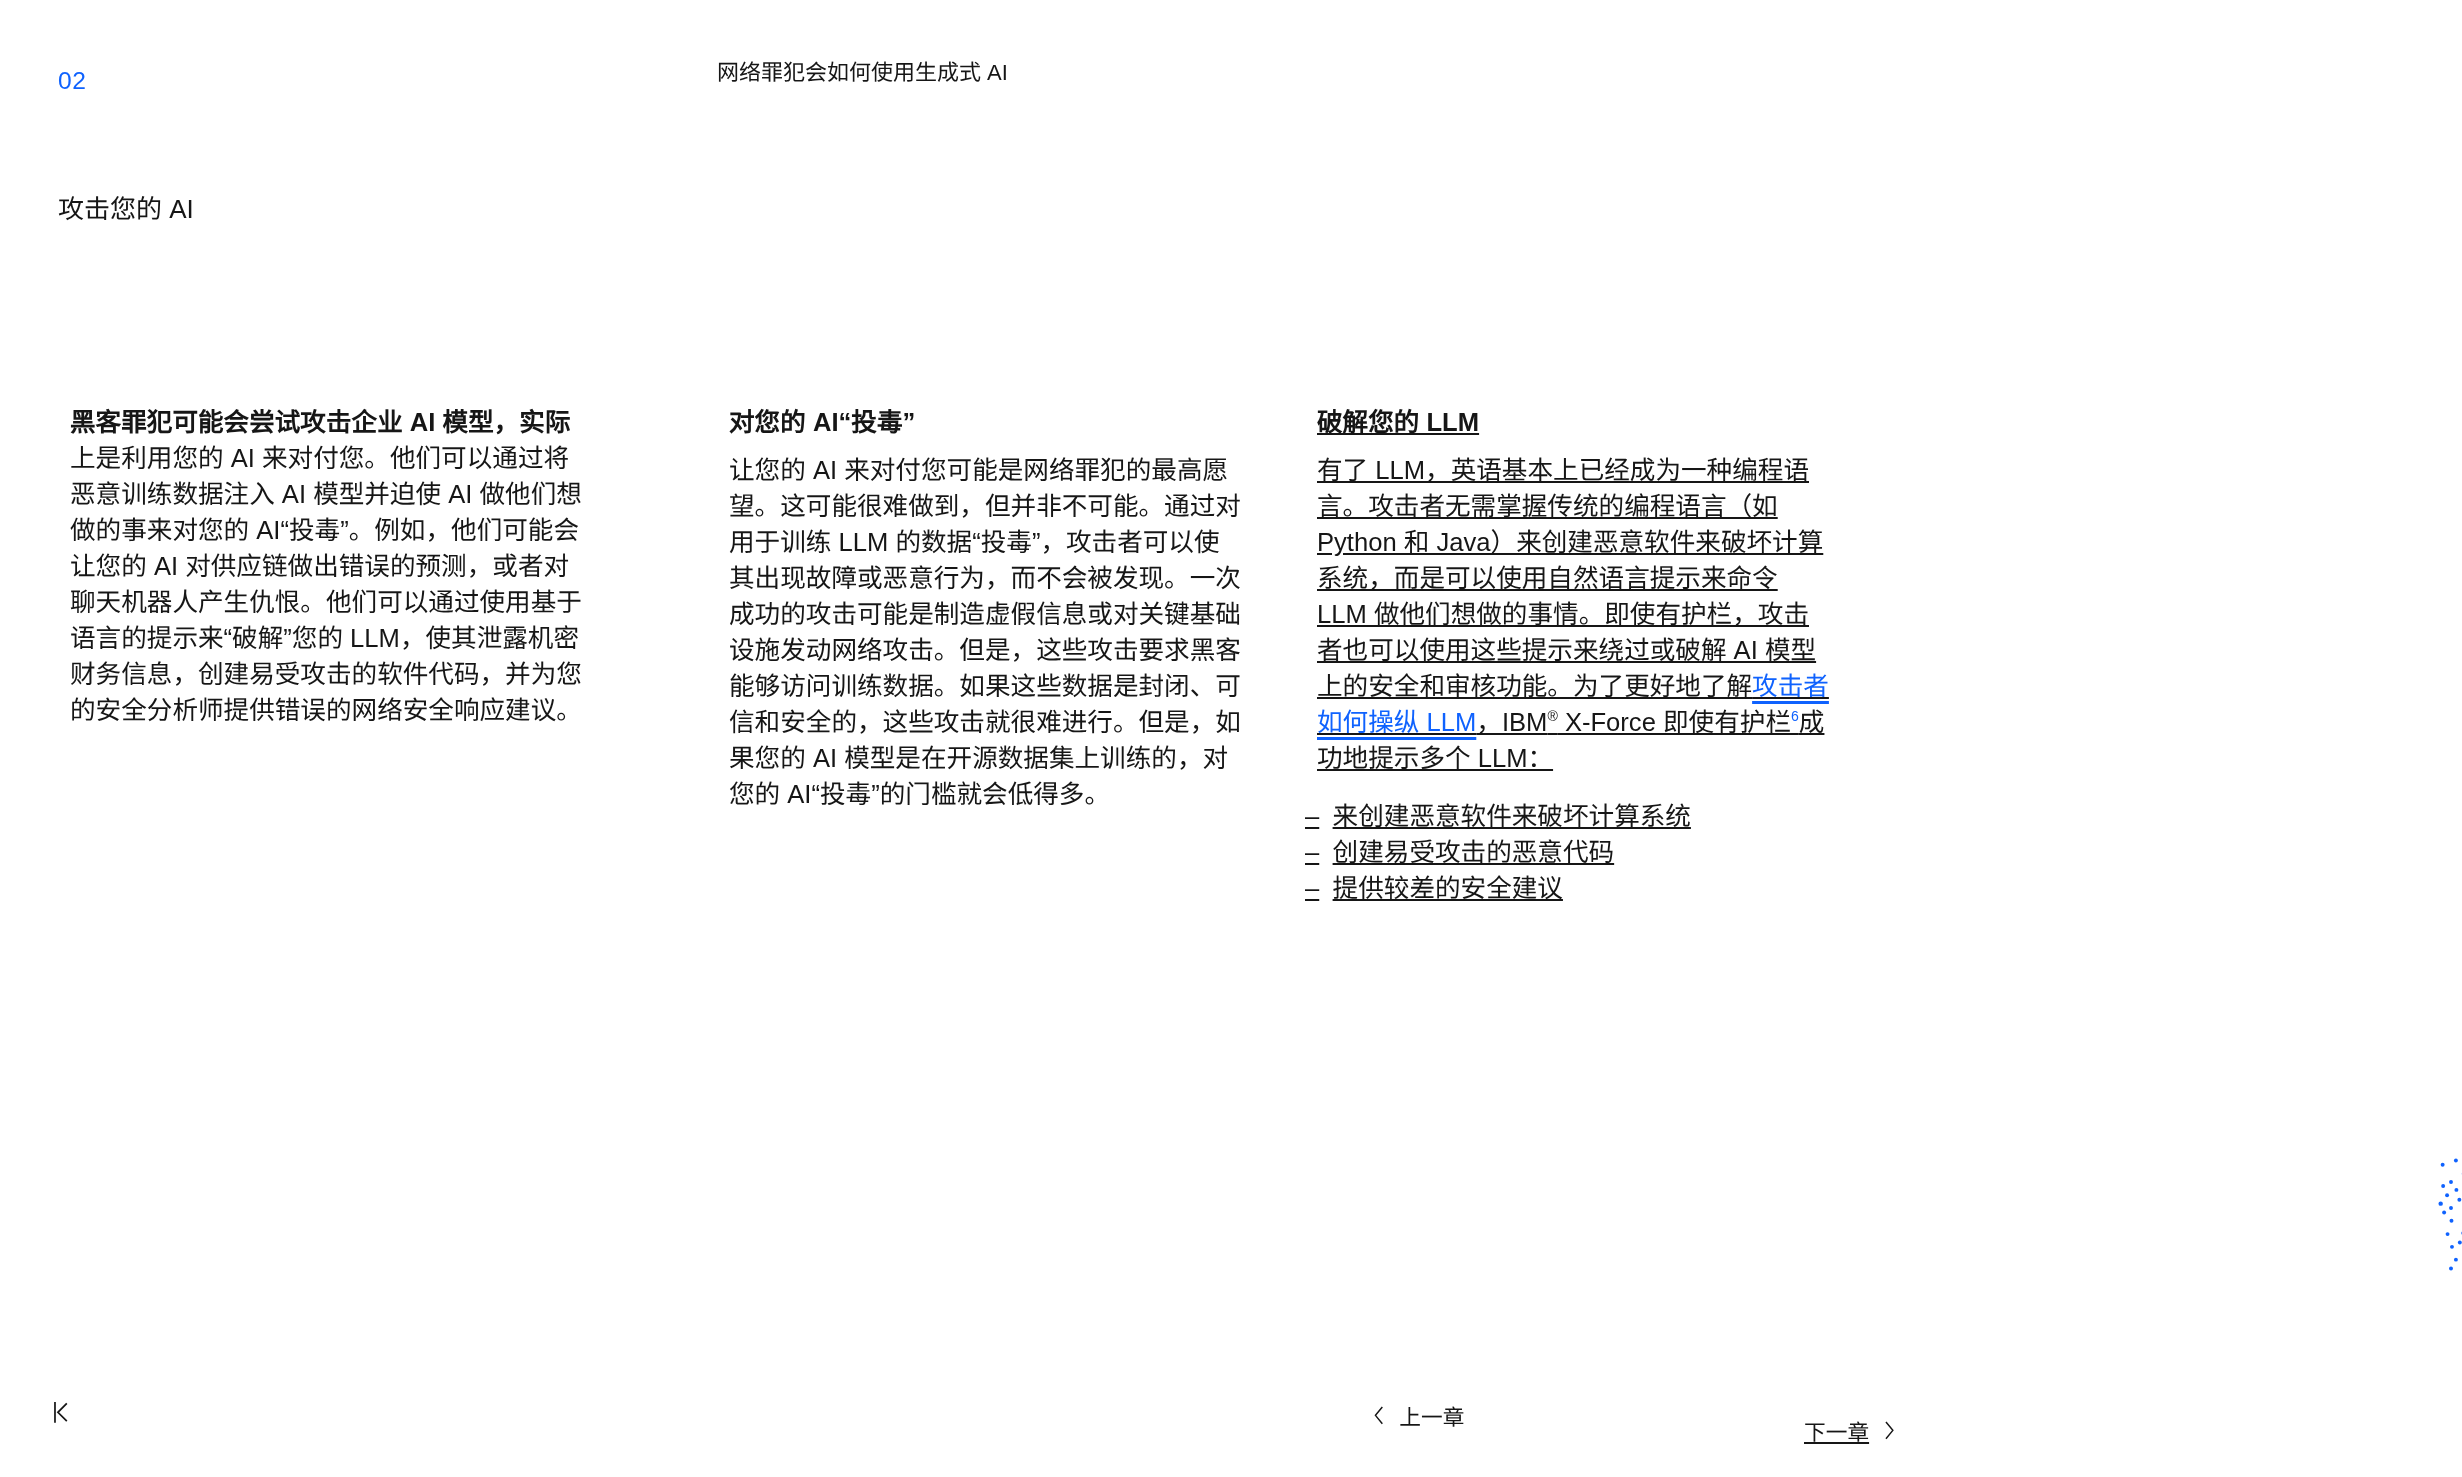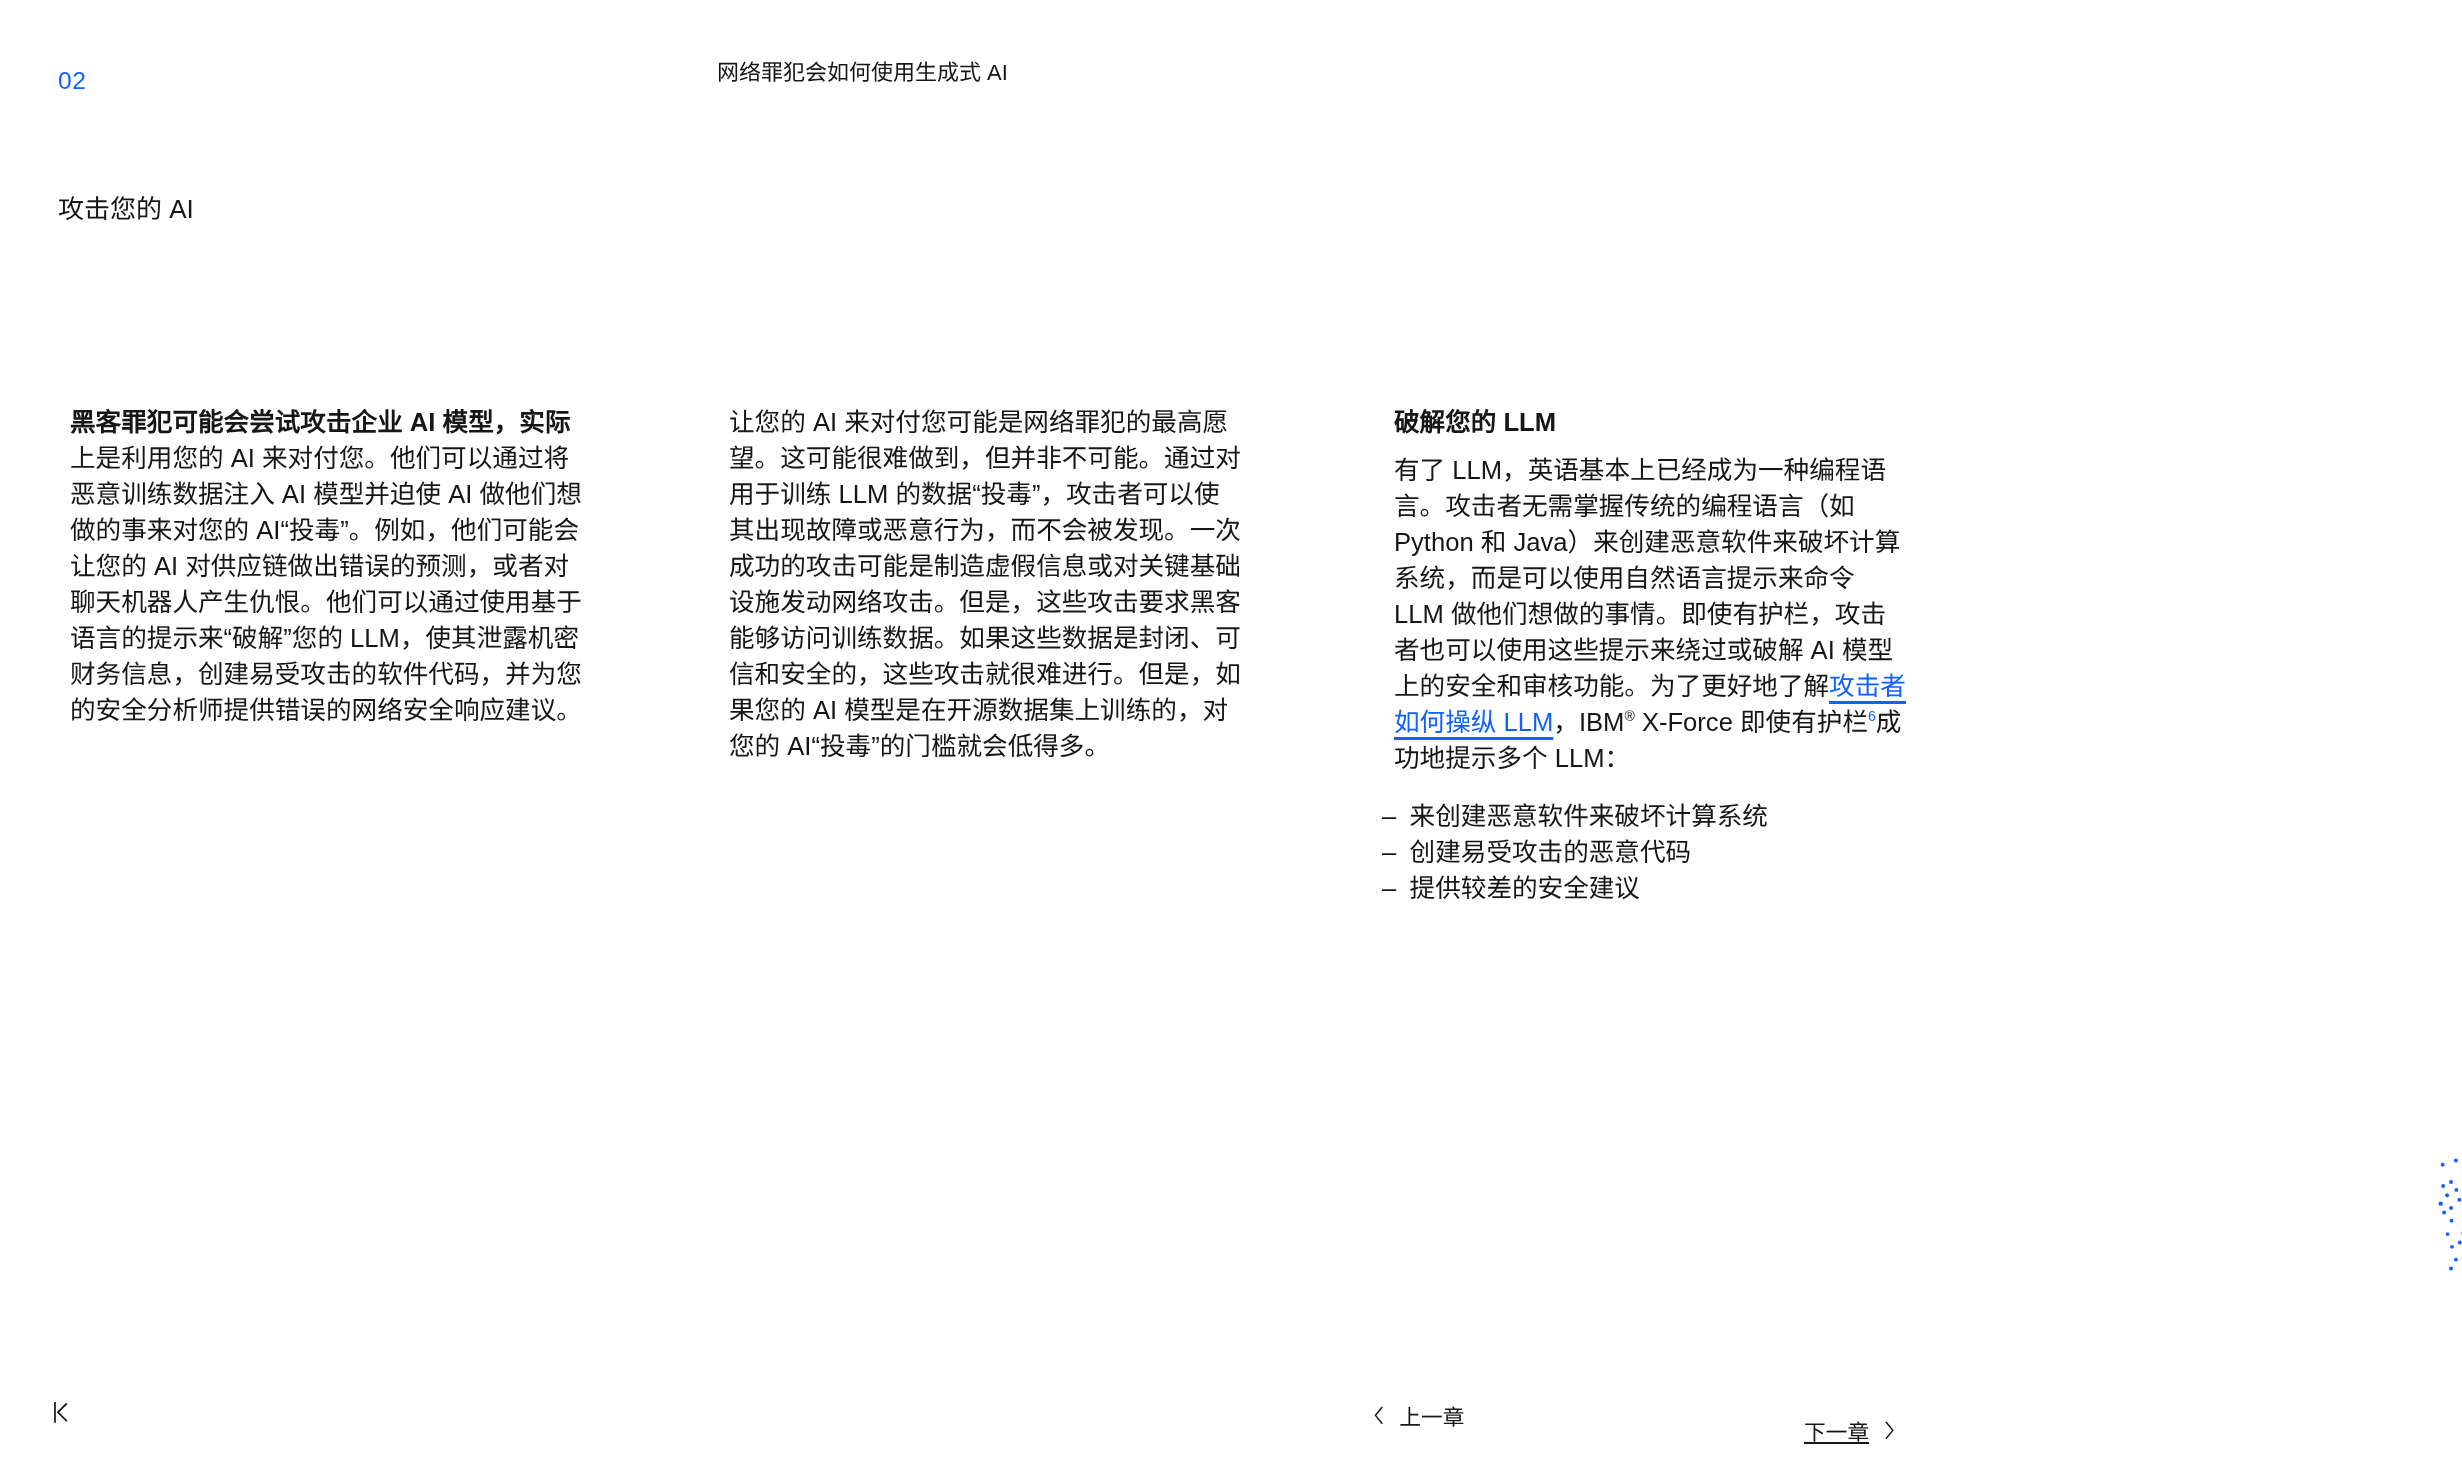--- a/index.html
+++ b/index.html
@@ -36,21 +36,21 @@
   .col {
     position: absolute;
     top: 392px;
     width: 539px;
     font-size: 25.6px;
     line-height: 36px;
     color: #161616;
   }
   .col-1 { left: 58px; }
   .col-2 { left: 717px; }
-  .col-3 { left: 1382px; }
+  .col-3 { left: 1305px; text-decoration: underline; }
   .col p { margin: 12px; }
   .col-heading { font-weight: 700; }
   .lead-bold { font-weight: 700; }
   .inline-link {
     color: #0f62fe;
     text-decoration: underline;
     text-decoration-thickness: 2.5px;
     text-underline-offset: 5.9px;
     cursor: pointer;
   }
@@ -117,20 +117,21 @@
   <span class="chapter-num">02</span>
   <span class="doc-title">网络罪犯会如何使用生成式 AI</span>
 
   <h1 class="section-title">攻击您的 AI</h1>
 
   <div class="col col-1">
     <p><strong class="lead-bold">黑客罪犯可能会尝试攻击企业 AI 模型，实际</strong><span>上是利用您的 AI 来对付您。他们可以通过将恶意训练数据注入 AI 模型并迫使 AI 做他们想做的事来对您的 AI“投毒”。例如，他们可能会让您的 AI 对供应链做出错误的预测，或者对聊天机器人产生仇恨。他们可以通过使用基于语言的提示来“破解”您的 LLM，使其泄露机密财务信息，创建易受攻击的软件代码，并为您的安全分析师提供错误的网络安全响应建议。</span></p>
   </div>
 
   <div class="col col-2">
+    <p class="col-heading">对您的 AI“投毒”</p>
     <p>让您的 AI 来对付您可能是网络罪犯的最高愿望。这可能很难做到，但并非不可能。通过对用于训练 LLM 的数据“投毒”，攻击者可以使其出现故障或恶意行为，而不会被发现。一次成功的攻击可能是制造虚假信息或对关键基础设施发动网络攻击。但是，这些攻击要求黑客能够访问训练数据。如果这些数据是封闭、可信和安全的，这些攻击就很难进行。但是，如果您的 AI 模型是在开源数据集上训练的，对您的 AI“投毒”的门槛就会低得多。</p>
   </div>
 
   <div class="col col-3">
     <p class="col-heading">破解您的 LLM</p>
     <p><span>有了 LLM，英语基本上已经成为一种编程语言。攻击者无需掌握传统的编程语言（如 Python 和 Java）来创建恶意软件来破坏计算系统，而是可以使用自然语言提示来命令 LLM 做他们想做的事情。即使有护栏，攻击者也可以使用这些提示来绕过或破解 AI 模型上的安全和审核功能。为了更好地了解</span><a class="inline-link" href="#">攻击者如何操纵 LLM</a><span>，IBM</span><sup class="reg">®</sup><span> X-Force 即使有护栏</span><sup class="footnote">6</sup><span>成功地提示多个 LLM：</span></p>
     <ul class="bullets">
       <li>
           <span class="dash">–</span>
           <span>来创建恶意软件来破坏计算系统</span>

